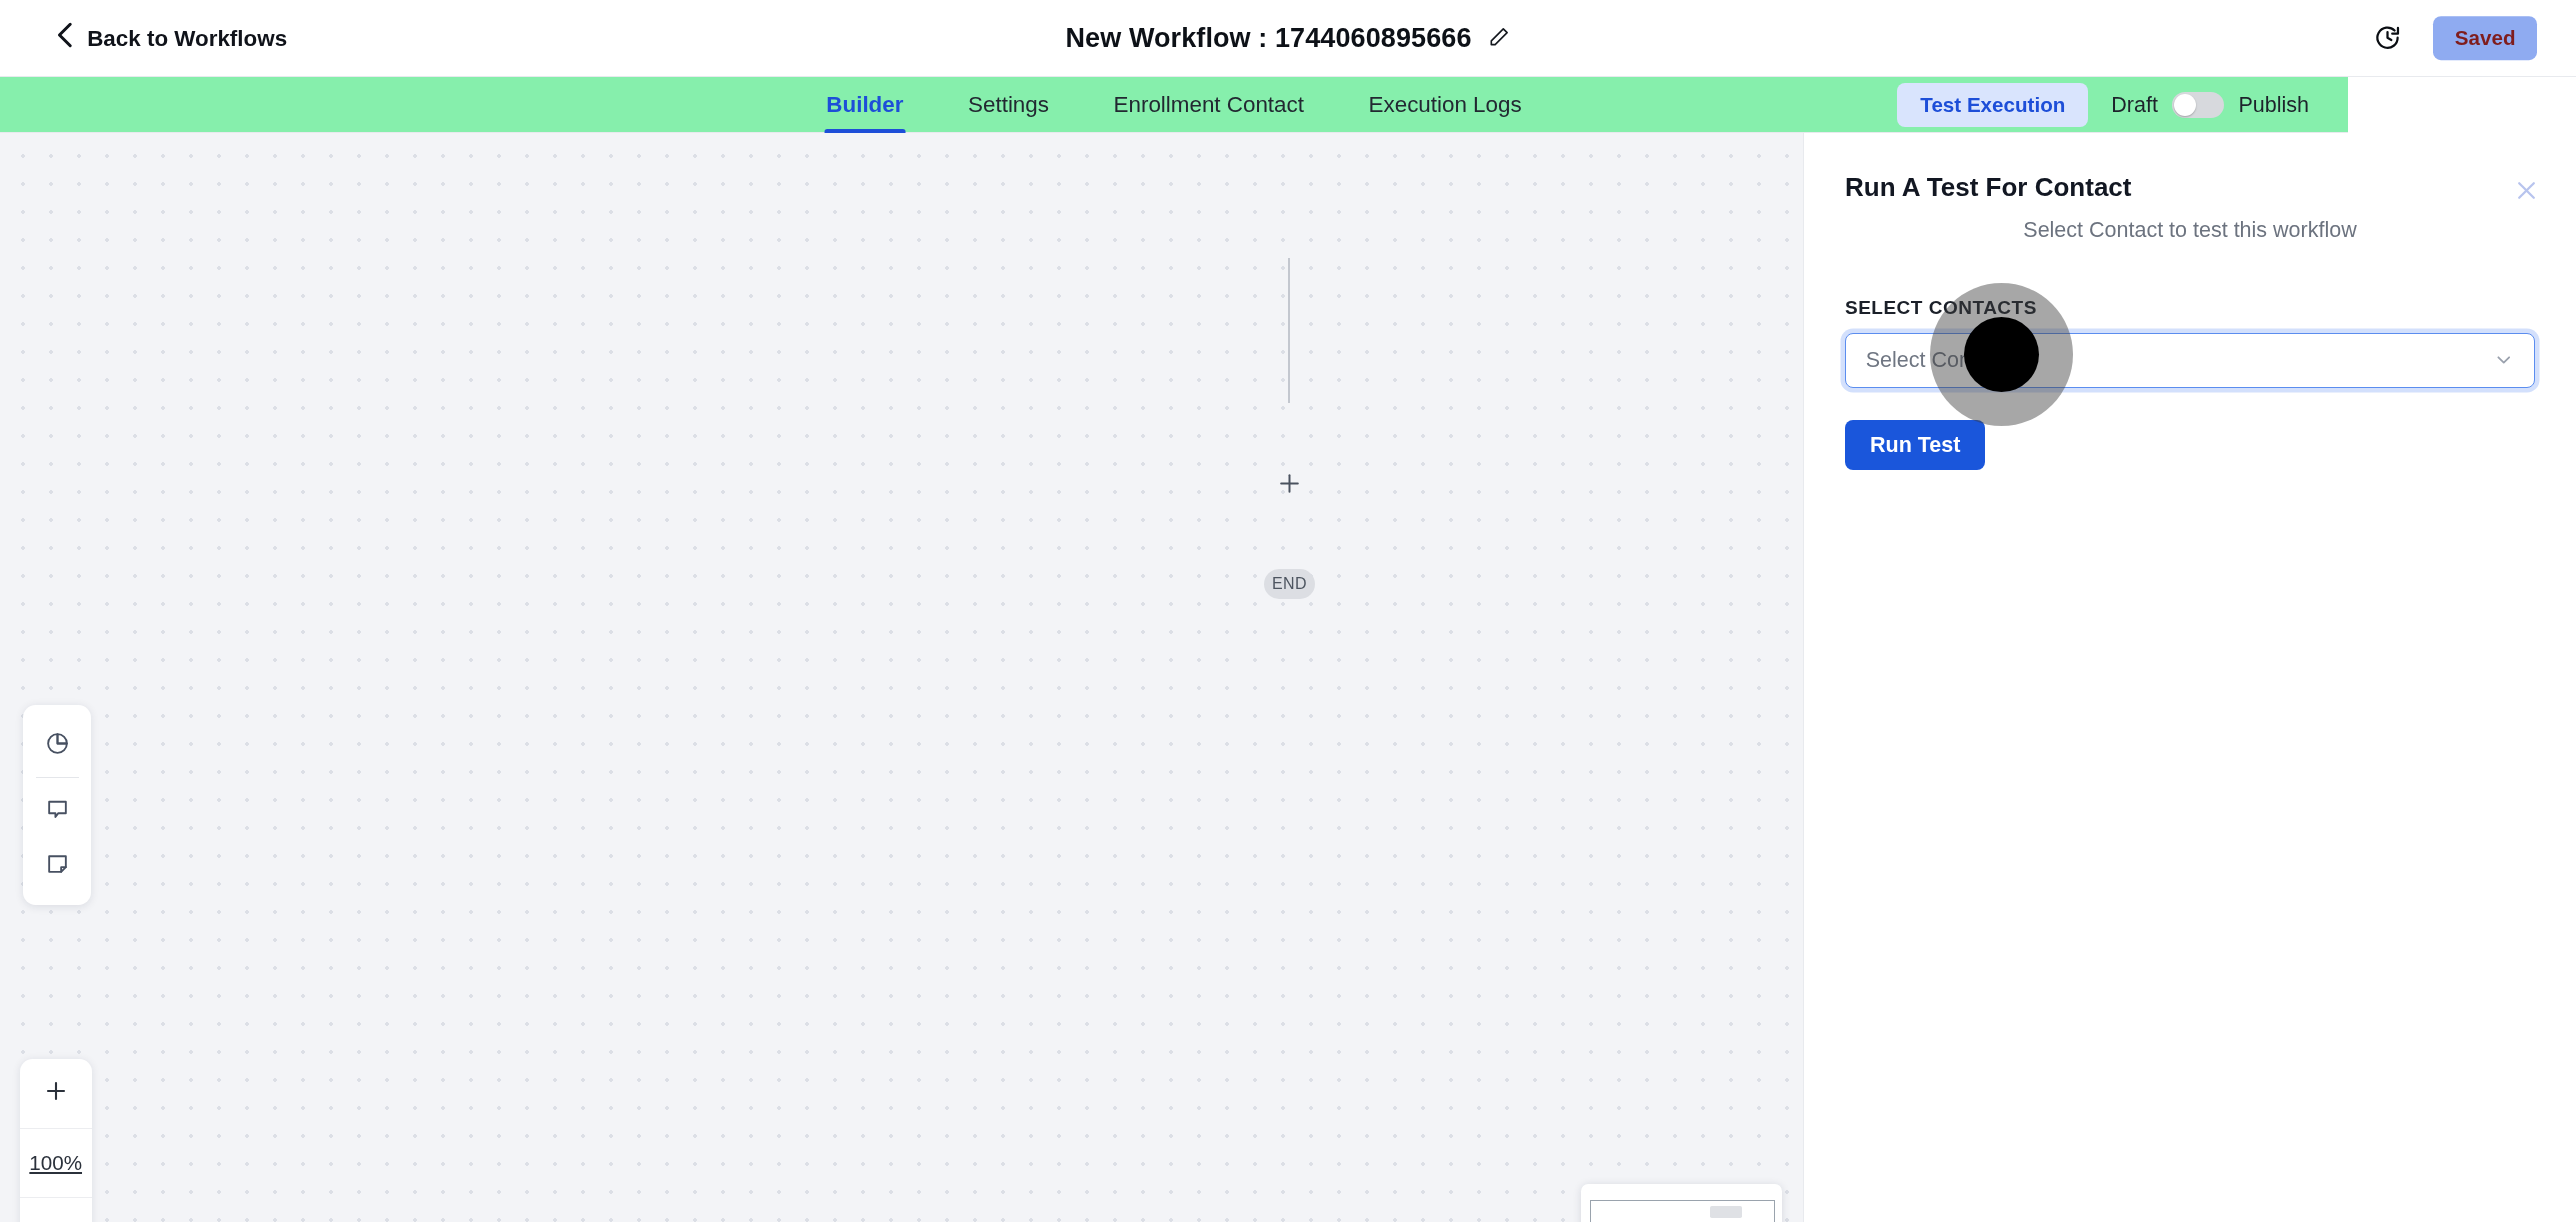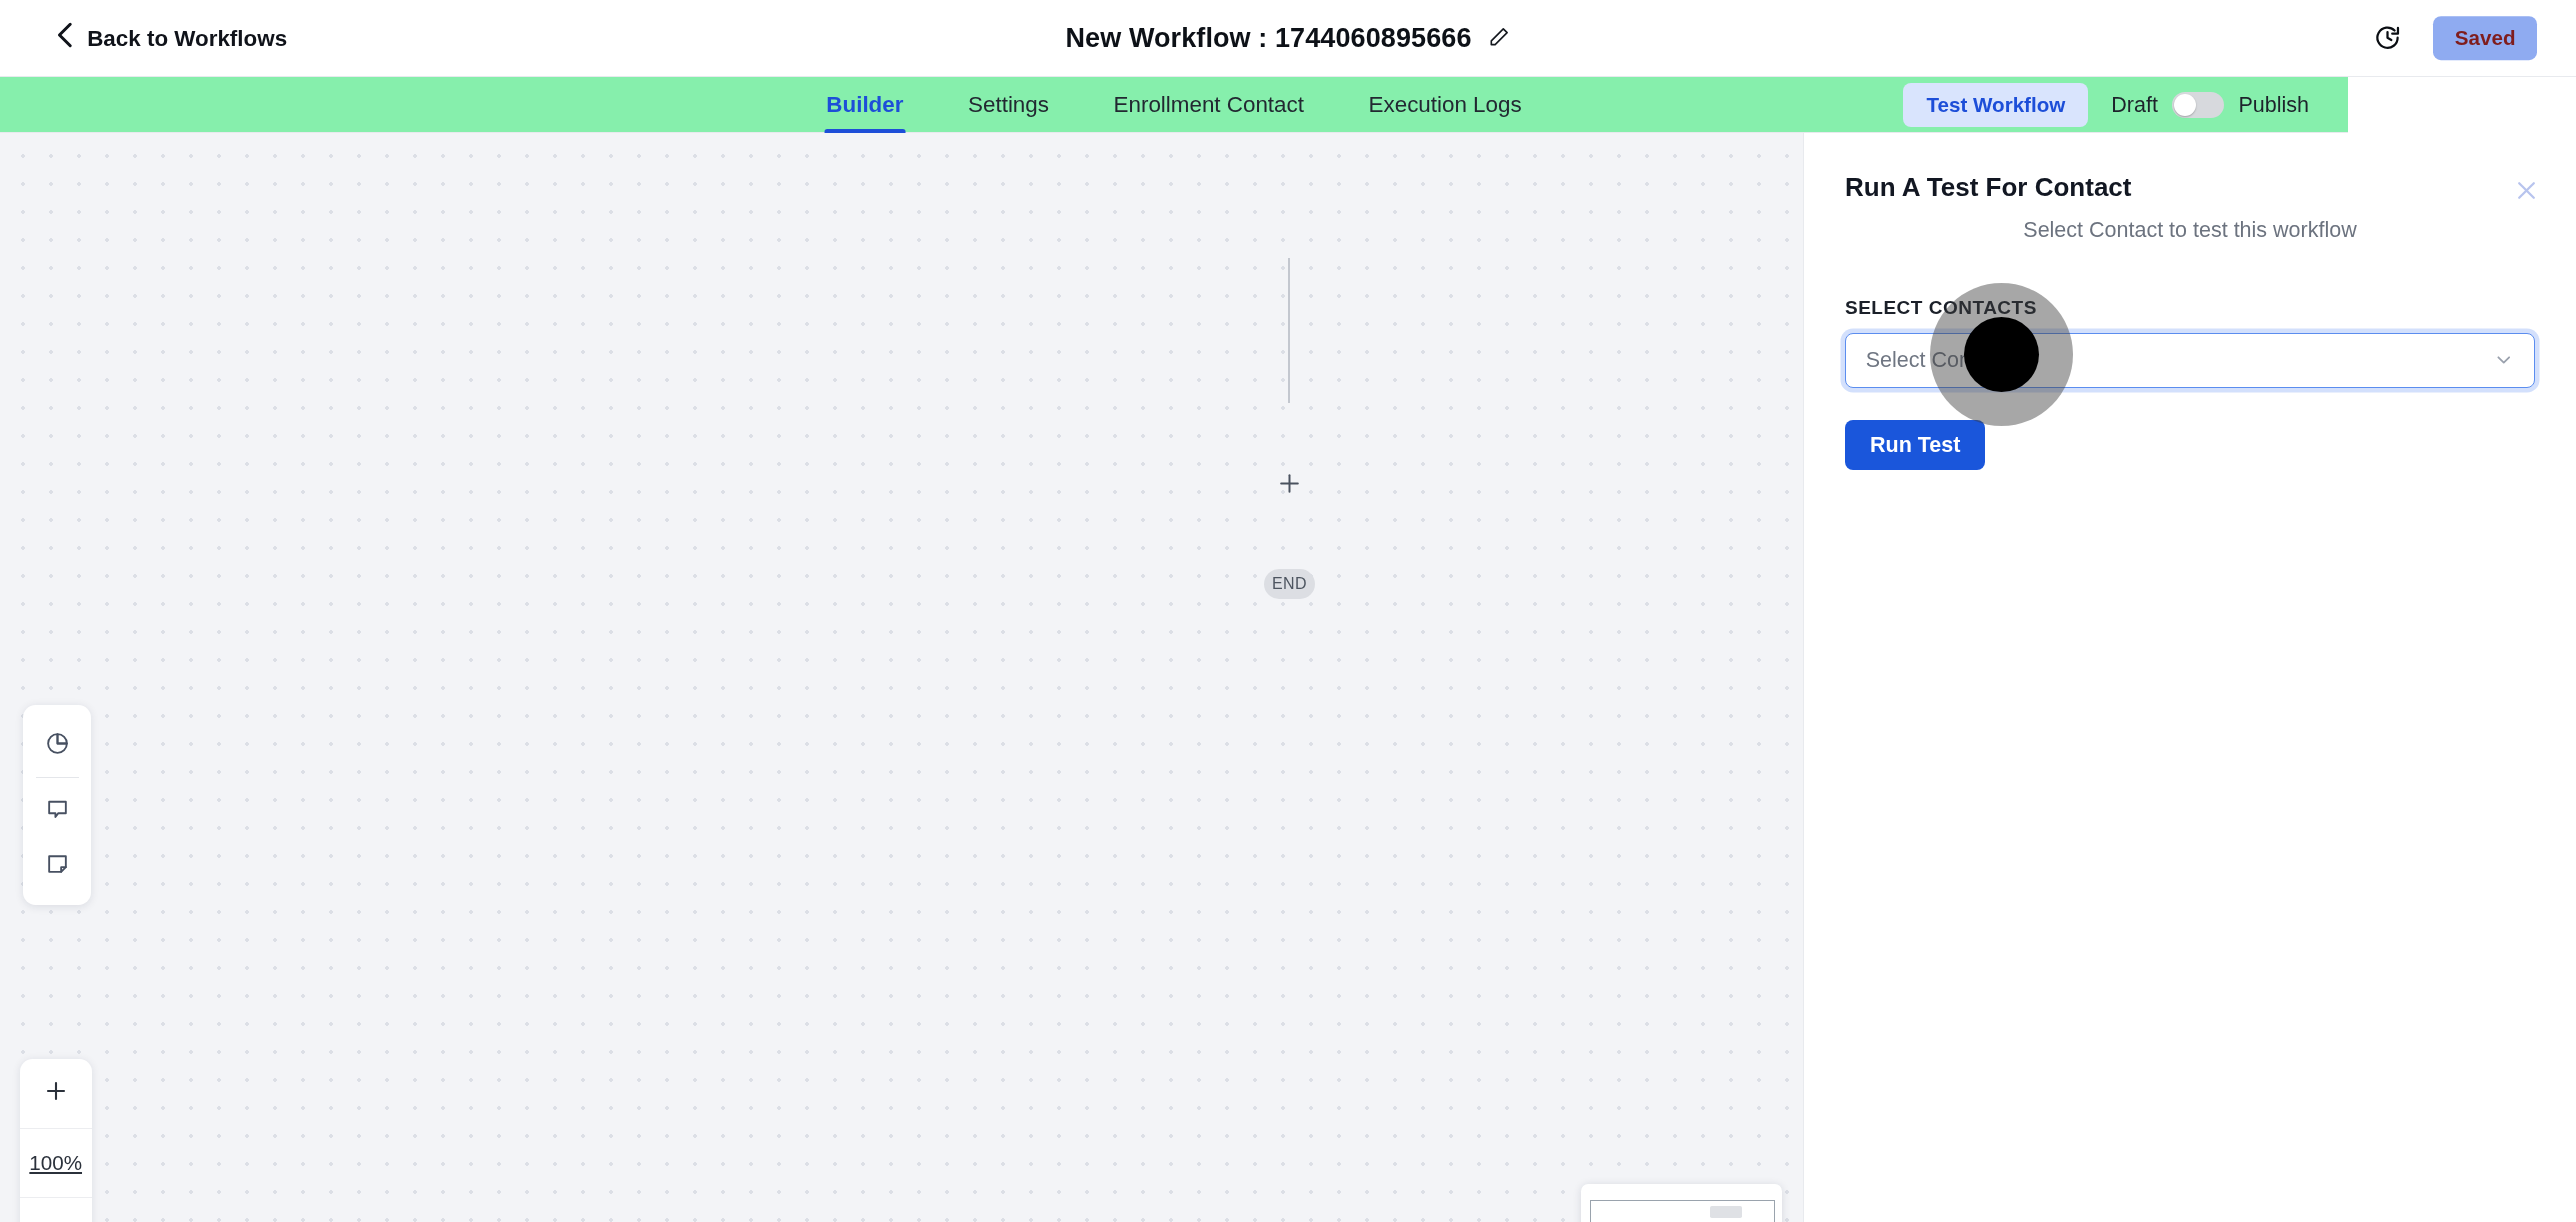--- a/index.html
+++ b/index.html
@@ -227,21 +227,21 @@
 
 <div class="tabbar">
   <div class="tabs">
     <div class="tab active">Builder</div>
     <div class="tab">Settings</div>
     <div class="tab">Enrollment Contact</div>
     <div class="tab">Execution Logs</div>
   </div>
 
   <div class="tabbar-right">
-    <button class="test-wf-btn">Test Workflow</button>
+    <button class="test-wf-btn">Test Execution</button>
     <div class="toggle-group">
       <span class="toggle-label">Draft</span>
       <div class="switch">
         <div class="knob"></div>
       </div>
       <span class="toggle-label">Publish</span>
     </div>
   </div>
 </div>
 

